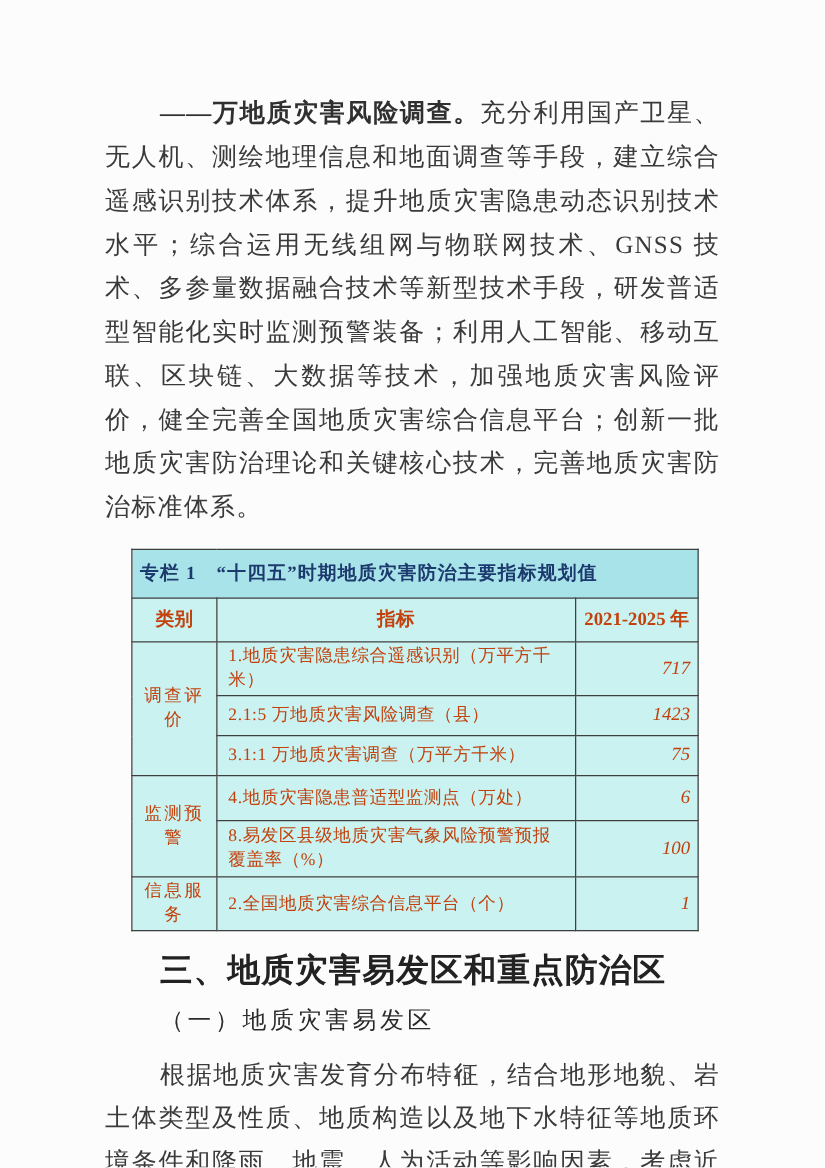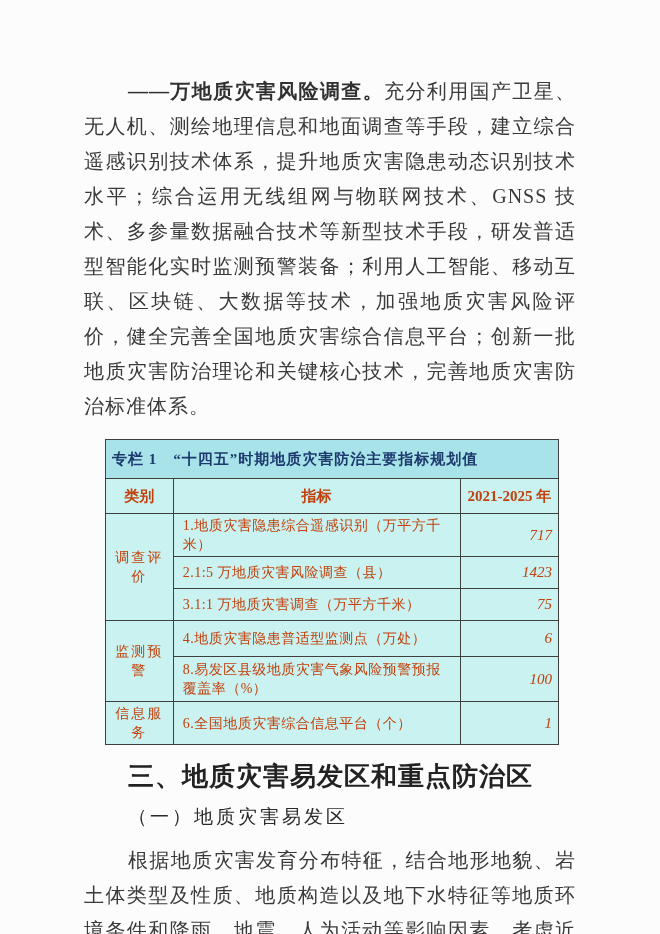--- a/index.html
+++ b/index.html
@@ -157,21 +157,21 @@
           <td class="cat-cell" rowspan="2">监测预警</td>
           <td class="ind-cell">4.地质灾害隐患普适型监测点（万处）</td>
           <td class="val-cell">6</td>
         </tr>
         <tr class="r-tall">
           <td class="ind-cell">8.易发区县级地质灾害气象风险预警预报覆盖率（%）</td>
           <td class="val-cell">100</td>
         </tr>
         <tr class="r-mid">
           <td class="cat-cell">信息服务</td>
-          <td class="ind-cell">6.全国地质灾害综合信息平台（个）</td>
+          <td class="ind-cell">2.全国地质灾害综合信息平台（个）</td>
           <td class="val-cell">1</td>
         </tr>
       </tbody>
     </table>
 
     <h2 class="h-section">三、地质灾害易发区和重点防治区</h2>
 
     <h3 class="h-sub">（一）地质灾害易发区</h3>
 
     <p class="para para2">根据地质灾害发育分布特征，结合地形地貌、岩土体类型及性质、地质构造以及地下水特征等地质环境条件和降雨、地震、人为活动等影响因素，考虑近年来部分地区降雨</p>

